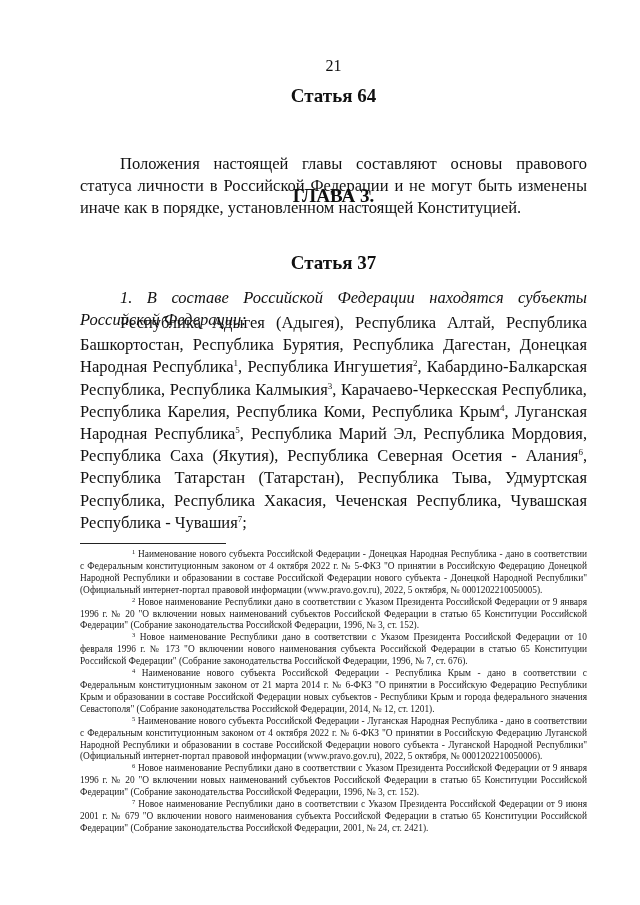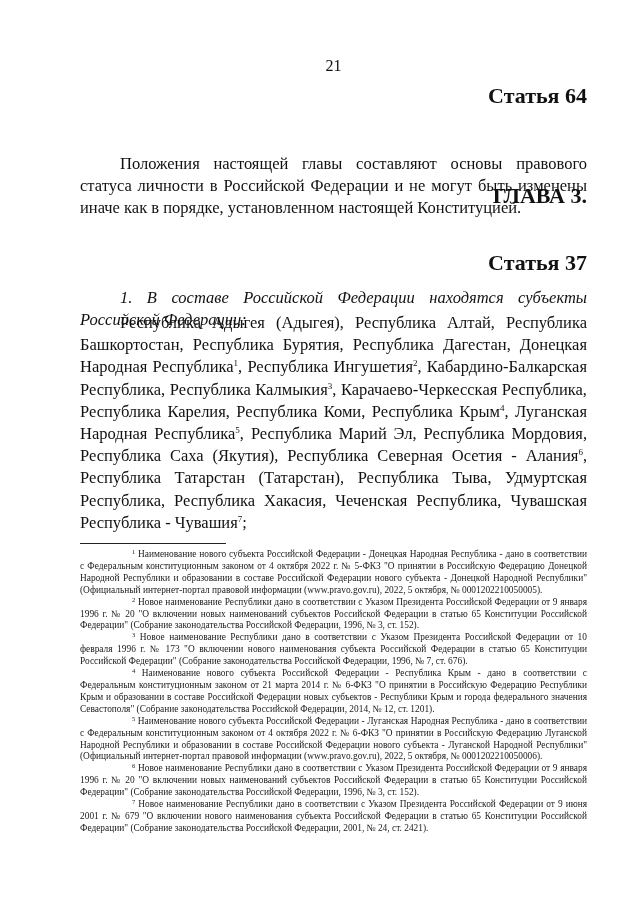--- a/index.html
+++ b/index.html
@@ -27,23 +27,23 @@
       top: 45px;
       width: 507px;
       text-align: center;
       font-size: 16px;
       margin-top: 12px;
     }
     .heading {
       position: absolute;
       left: 0;
       width: 507px;
-      text-align: right;
+      text-align: center;
       font-weight: bold;
-      font-size: 22px;
+      font-size: 19px;
       line-height: 20px;
     }
     .art64 { top: 86px; }
     .chapter { top: 186px; }
     .art65 { top: 253px; }
     .para {
       position: absolute;
       left: 0;
       width: 507px;
       font-size: 16.5px;

